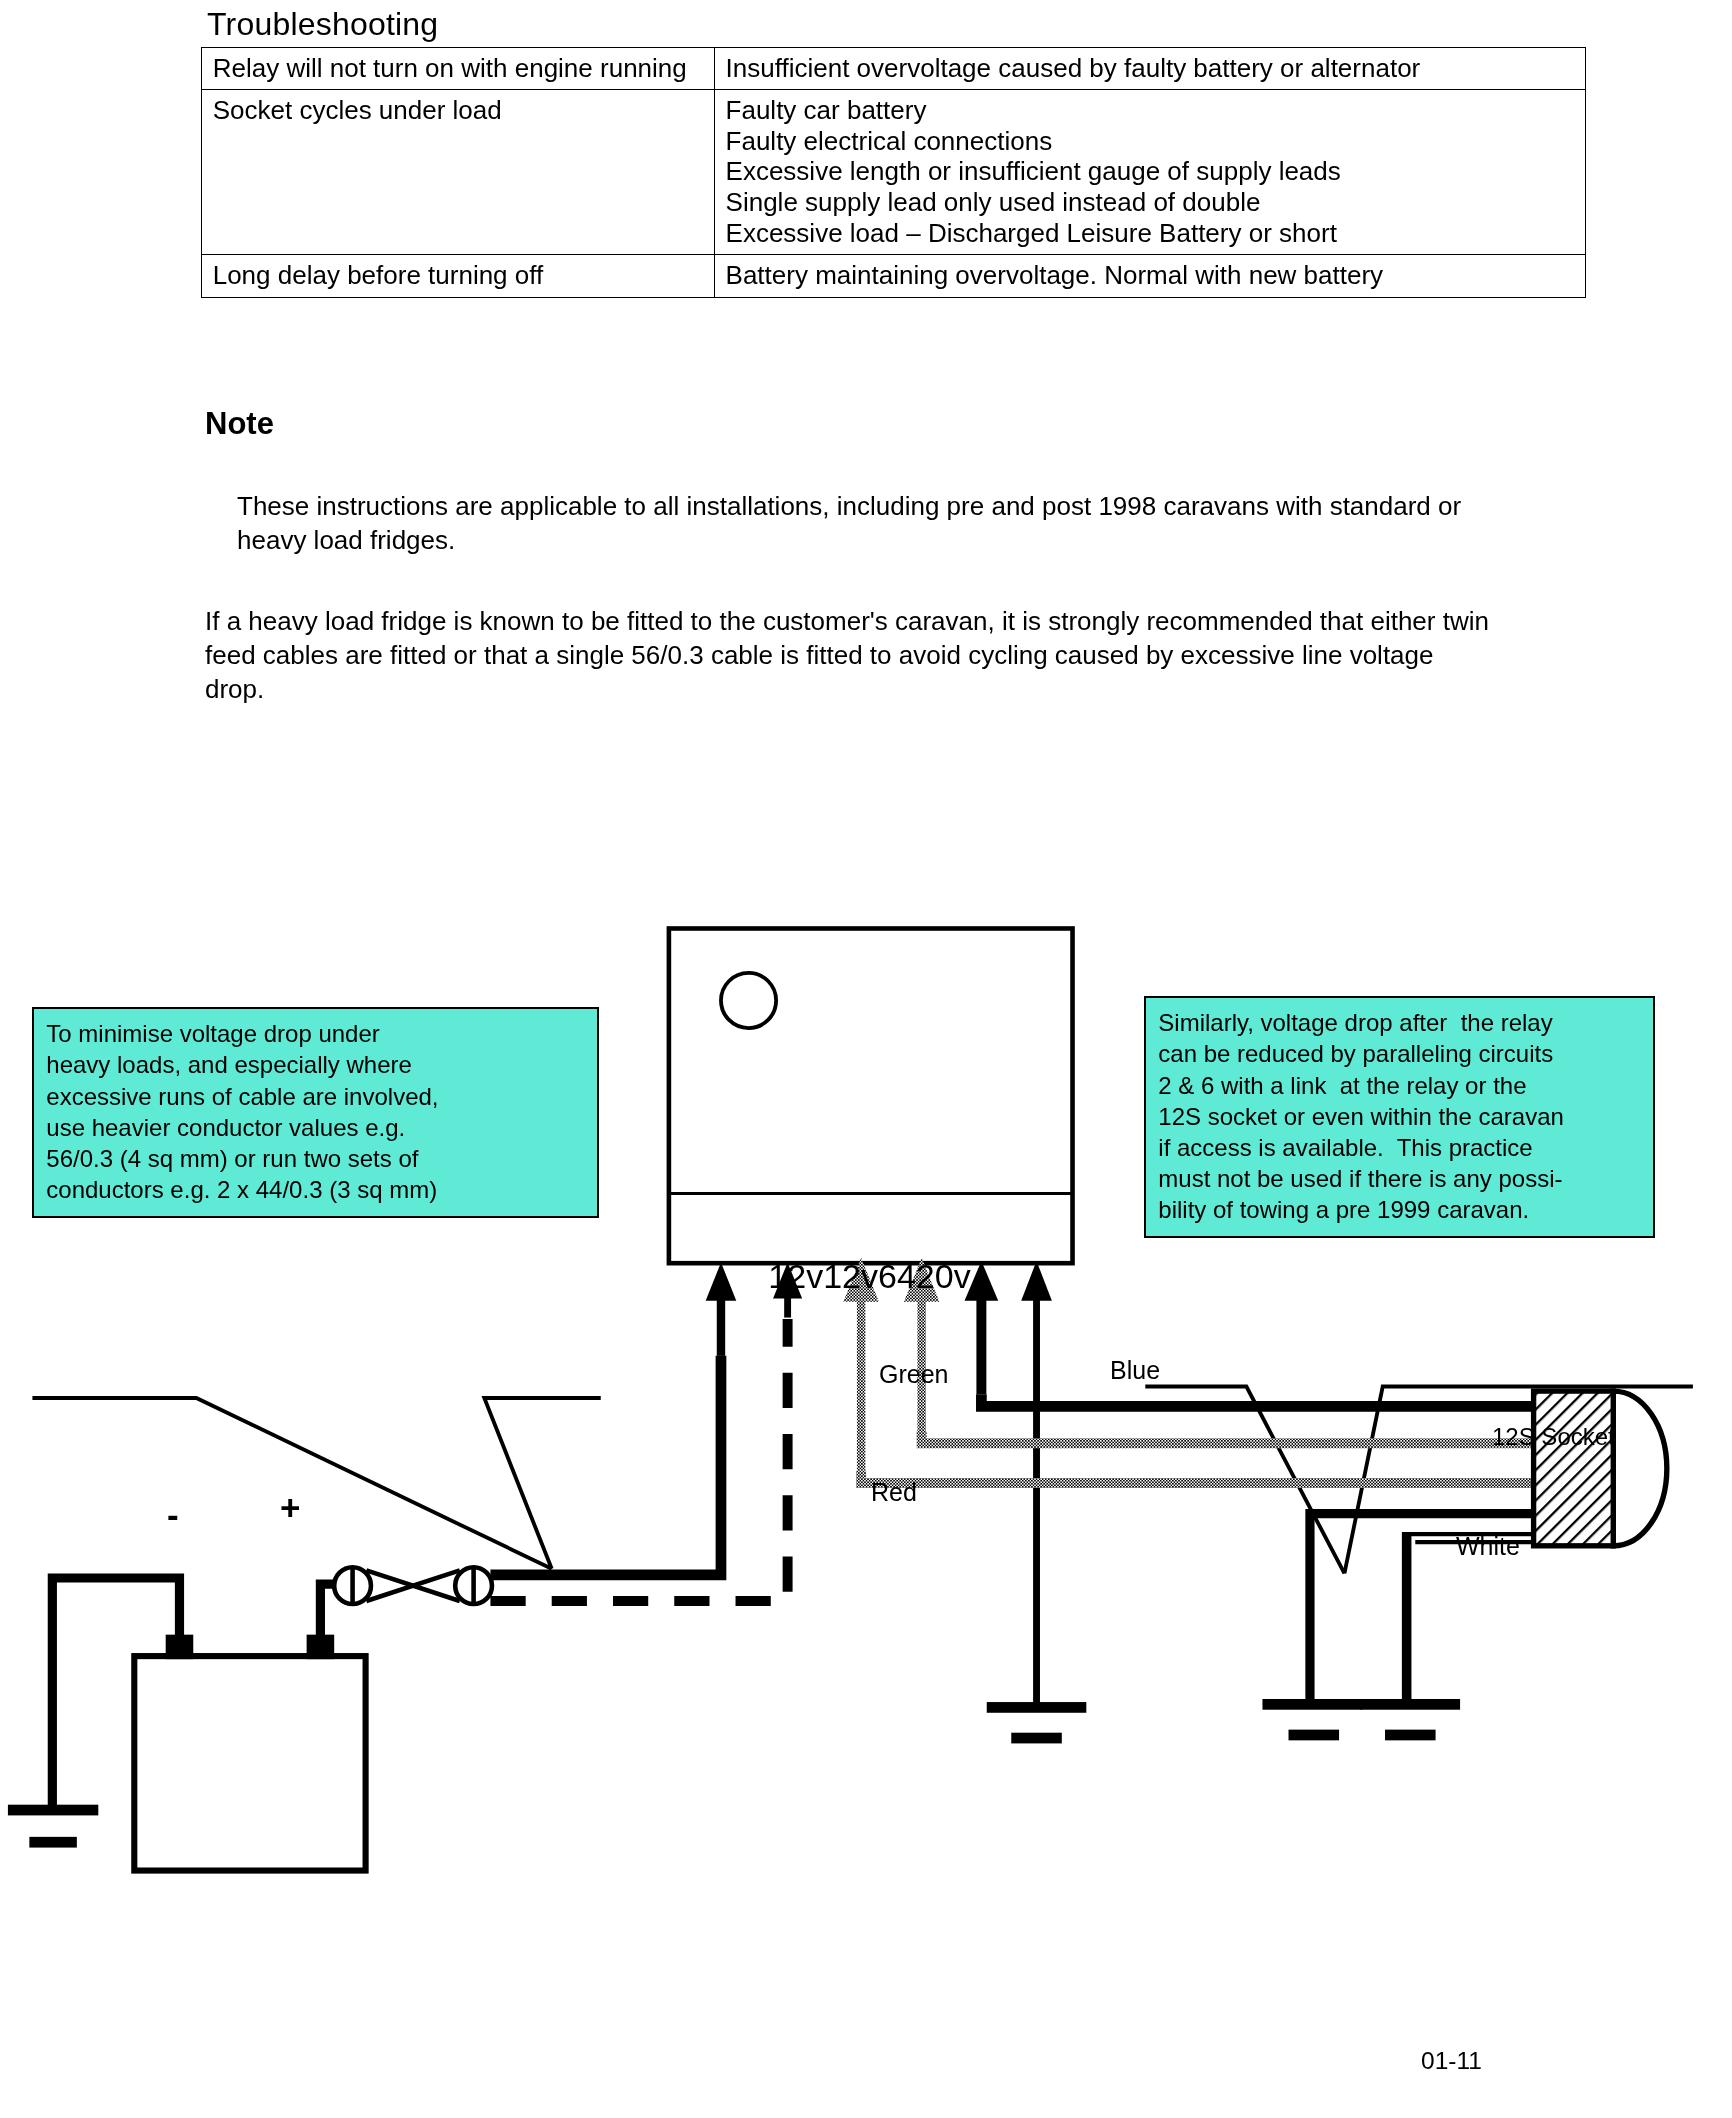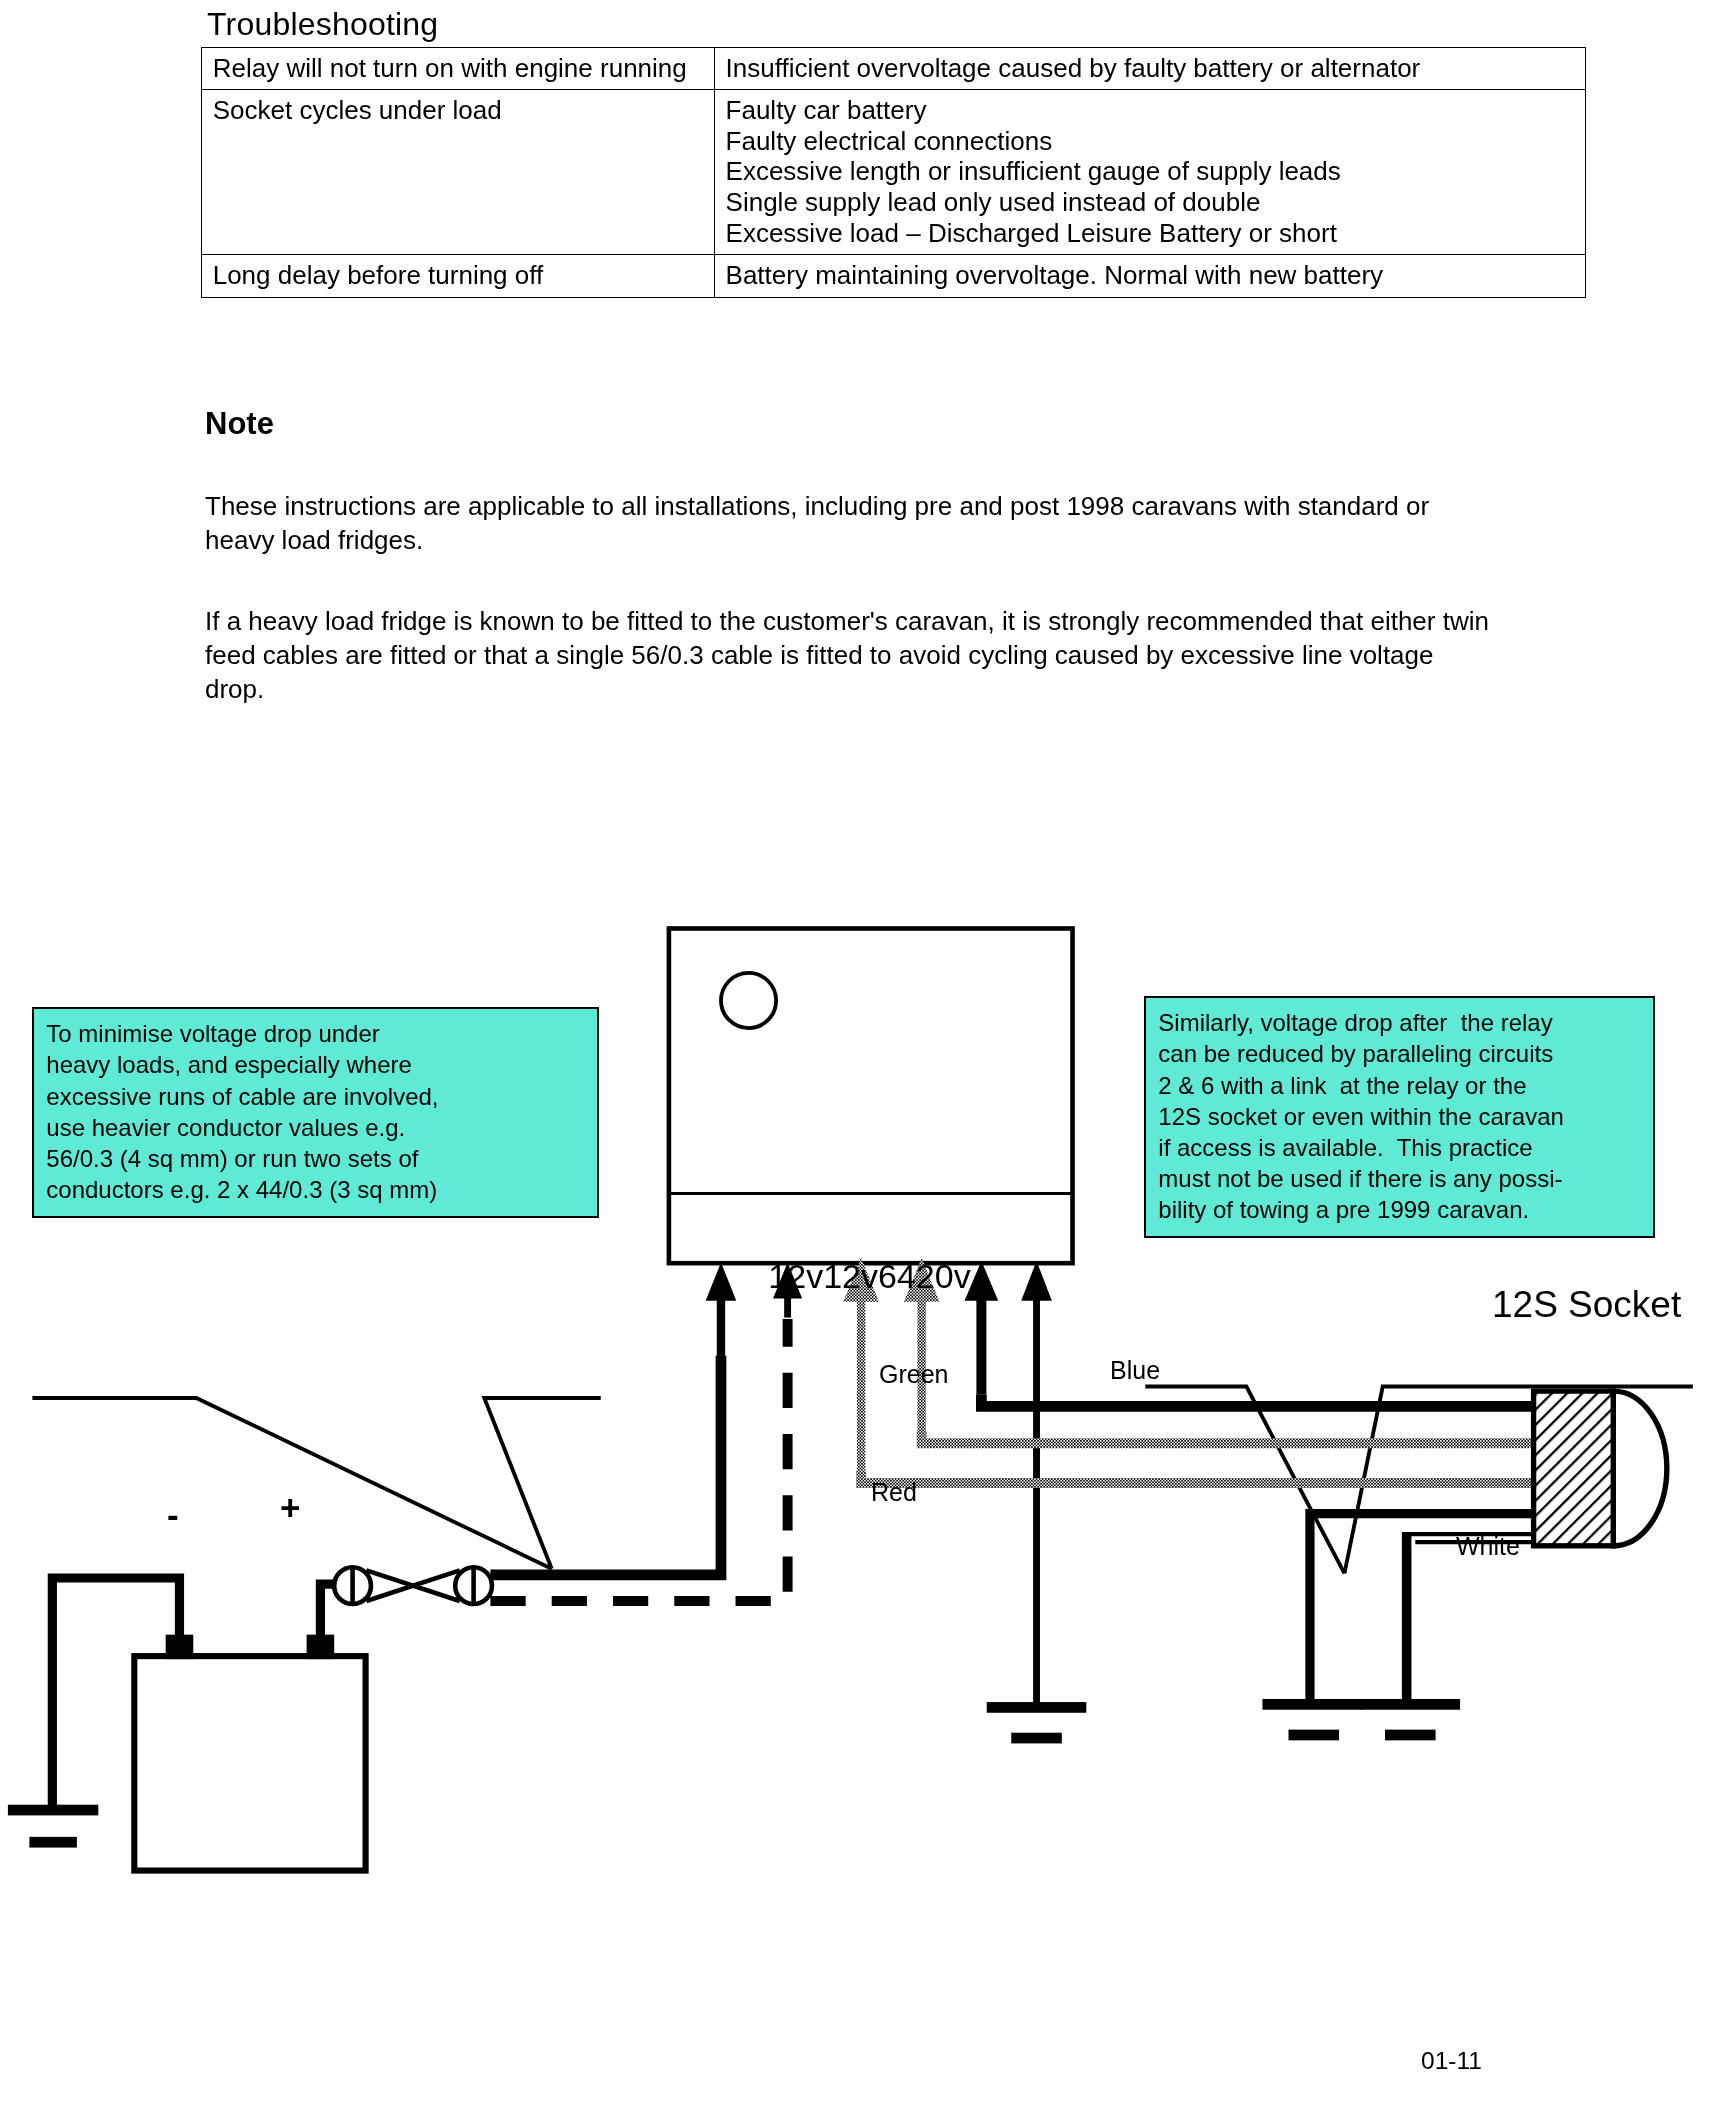--- a/index.html
+++ b/index.html
@@ -54,21 +54,21 @@
     font-size: 31px;
     font-weight: bold;
   }
   .note-para {
     position: absolute;
     left: 205px;
     width: 1287px;
     font-size: 26px;
     line-height: 1.30;
   }
-  #note-para-1 { top: 490px; }
+  #note-para-1 { top: 490px; margin-left: 32px; }
   #note-para-2 { top: 605px; }
 
   
   #diagram {
     position: absolute;
     left: 0;
     top: 881px;
     width: 1733px;
     height: 1011px;
   }
@@ -117,22 +117,22 @@
     z-index: 3;
     white-space: nowrap;
     text-align: right;
   }
   #label-green { left: 879px; top: 1360px; }
   #label-red   { left: 871px; top: 1478px; }
   #label-blue  { left: 1110px; top: 1356px; }
   #label-white { left: 1456px; top: 1532px; }
   #label-socket {
     left: 1492px;
-    top: 1284px;
-    font-size: 37px;
+    top: 1423px;
+    font-size: 24px;
   }
 
   .batt-sign {
     position: absolute;
     font-size: 35px;
     font-weight: bold;
     z-index: 3;
     line-height: 1;
   }
   #batt-minus { left: 167px; top: 1497px; }

